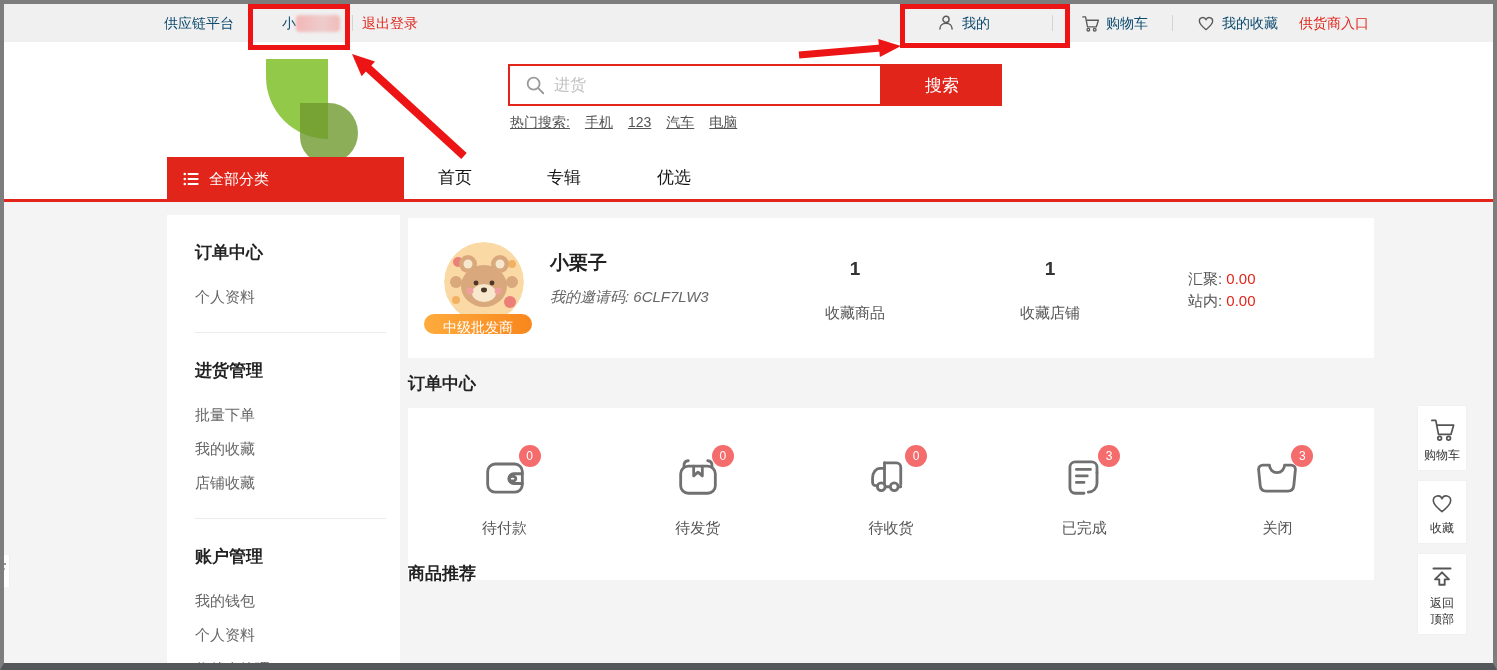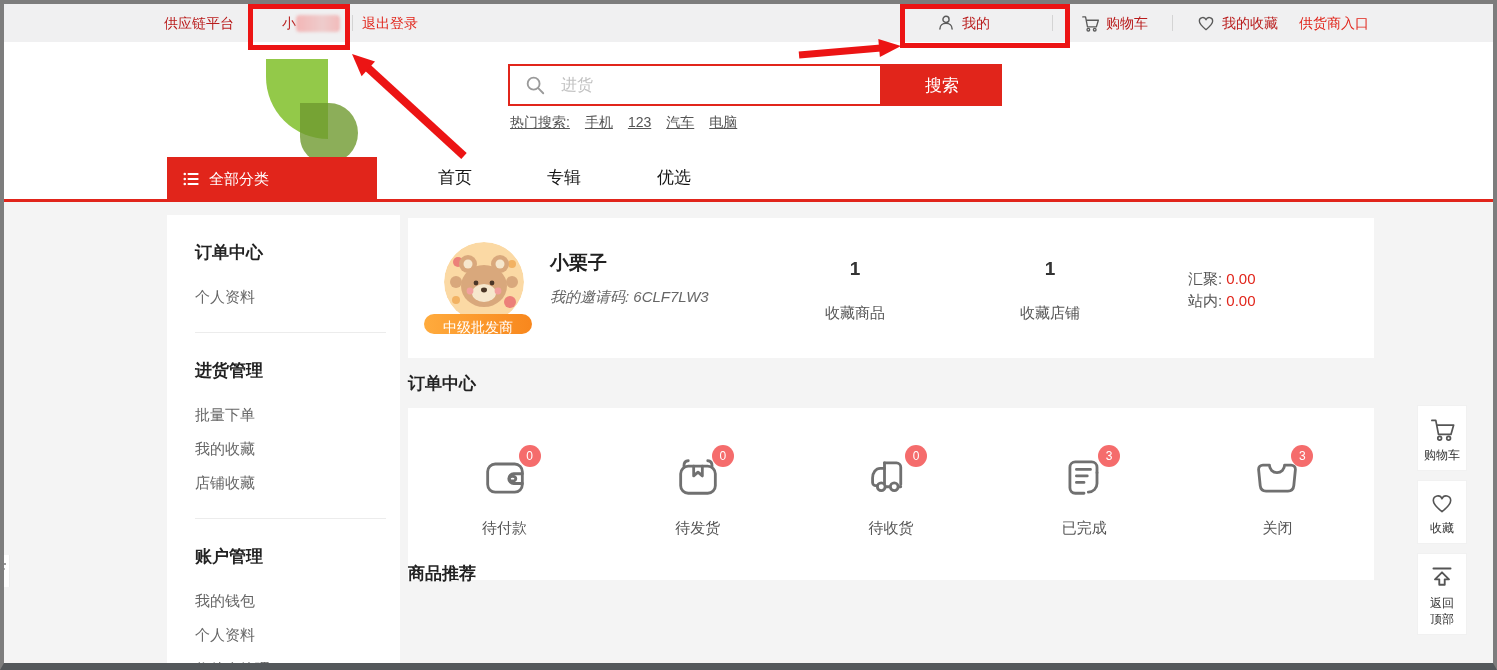--- a/index.html
+++ b/index.html
@@ -1,38 +1,38 @@
 <!DOCTYPE html>
 <html><head>
 <meta charset="utf-8">
 <style>
   html,body{margin:0;padding:0;background:#fff;font-family:"Liberation Sans","DejaVu Sans",sans-serif;}
   #frame{position:relative;width:1497px;height:670px;box-sizing:border-box;
          border:4px solid #7d7d7d;border-bottom:7px solid #54585b;background:#fff;overflow:hidden;}
   .abs{position:absolute;}
   
   #topbar{left:0;right:0;top:0;height:38px;background:#f0f0f1;}
-  .tb-item{position:absolute;top:0;height:38px;line-height:38px;font-size:14px;color:#b91c1c;white-space:nowrap;}
+  .tb-item{position:absolute;top:0;height:38px;line-height:38px;font-size:14px;color:#0c4a6e;white-space:nowrap;}
   .tb-red{color:#e1251b;}
   .tb-div{position:absolute;top:11px;width:1px;height:16px;background:#d4d4d4;}
   .tb-icon{position:absolute;top:9px;width:20px;height:20px;}
   .blur-name{position:absolute;left:292px;top:11px;width:44px;height:17px;border-radius:4px;
              background:linear-gradient(90deg,#f3b6b6,#eecccc 60%,#f2baba);filter:blur(1.5px);}
   
   #logo{left:262px;top:55px;width:100px;height:92px;}
   .logo-a{position:absolute;left:0;top:0;width:62px;height:80px;background:#8dc63f;border-radius:0 0 0 62px;opacity:.95;}
   .logo-b{position:absolute;left:34px;top:44px;width:58px;height:60px;background:#6f9a2f;border-radius:0 50% 50% 26px;opacity:.8;}
   #searchwrap{left:504px;top:60px;height:42px;display:flex;}
   #searchbox{width:370px;height:38px;border:2px solid #e1251b;background:#fff;display:flex;align-items:center;}
-  #searchbox .ph{color:#c2c2c2;font-size:16px;margin-left:15px;}
+  #searchbox .ph{color:#c2c2c2;font-size:16px;margin-left:8px;}
   #searchbtn{width:120px;height:42px;background:#e1251b;color:#fff;font-size:17px;border:0;cursor:pointer;}
   #hotrow{left:506px;top:110px;font-size:14px;color:#555;display:flex;gap:15px;text-decoration:underline;}
   #hotrow .hl{color:#555;}
   
-  #navcat{left:163px;top:153px;width:210px;height:44px;background:#e1251b;color:#fff;display:flex;align-items:center;}
+  #navcat{left:163px;top:153px;width:237px;height:44px;background:#e1251b;color:#fff;display:flex;align-items:center;}
   #navcat .txt{font-size:15px;margin-left:8px;}
   .nav-tab{position:absolute;top:162px;font-size:17px;font-weight:normal;color:#141414;}
   #redline{left:0;right:0;top:195px;height:3px;background:#e1251b;}
   
   #contentbg{left:0;right:0;top:198px;bottom:0;background:#f4f4f4;}
   #sidebar{left:163px;top:211px;width:233px;bottom:0;background:#fff;box-sizing:border-box;padding:26px 0 0 28px;}
   .sb-title{font-size:17px;font-weight:bold;color:#222;margin:0 0 24px;}
   .sb-item{font-size:15px;color:#666;margin:0 0 16px;line-height:18px;cursor:pointer;}
   .sb-div{border:0;border-top:1px solid #ececec;margin:26px 14px 26px 0;}
   

